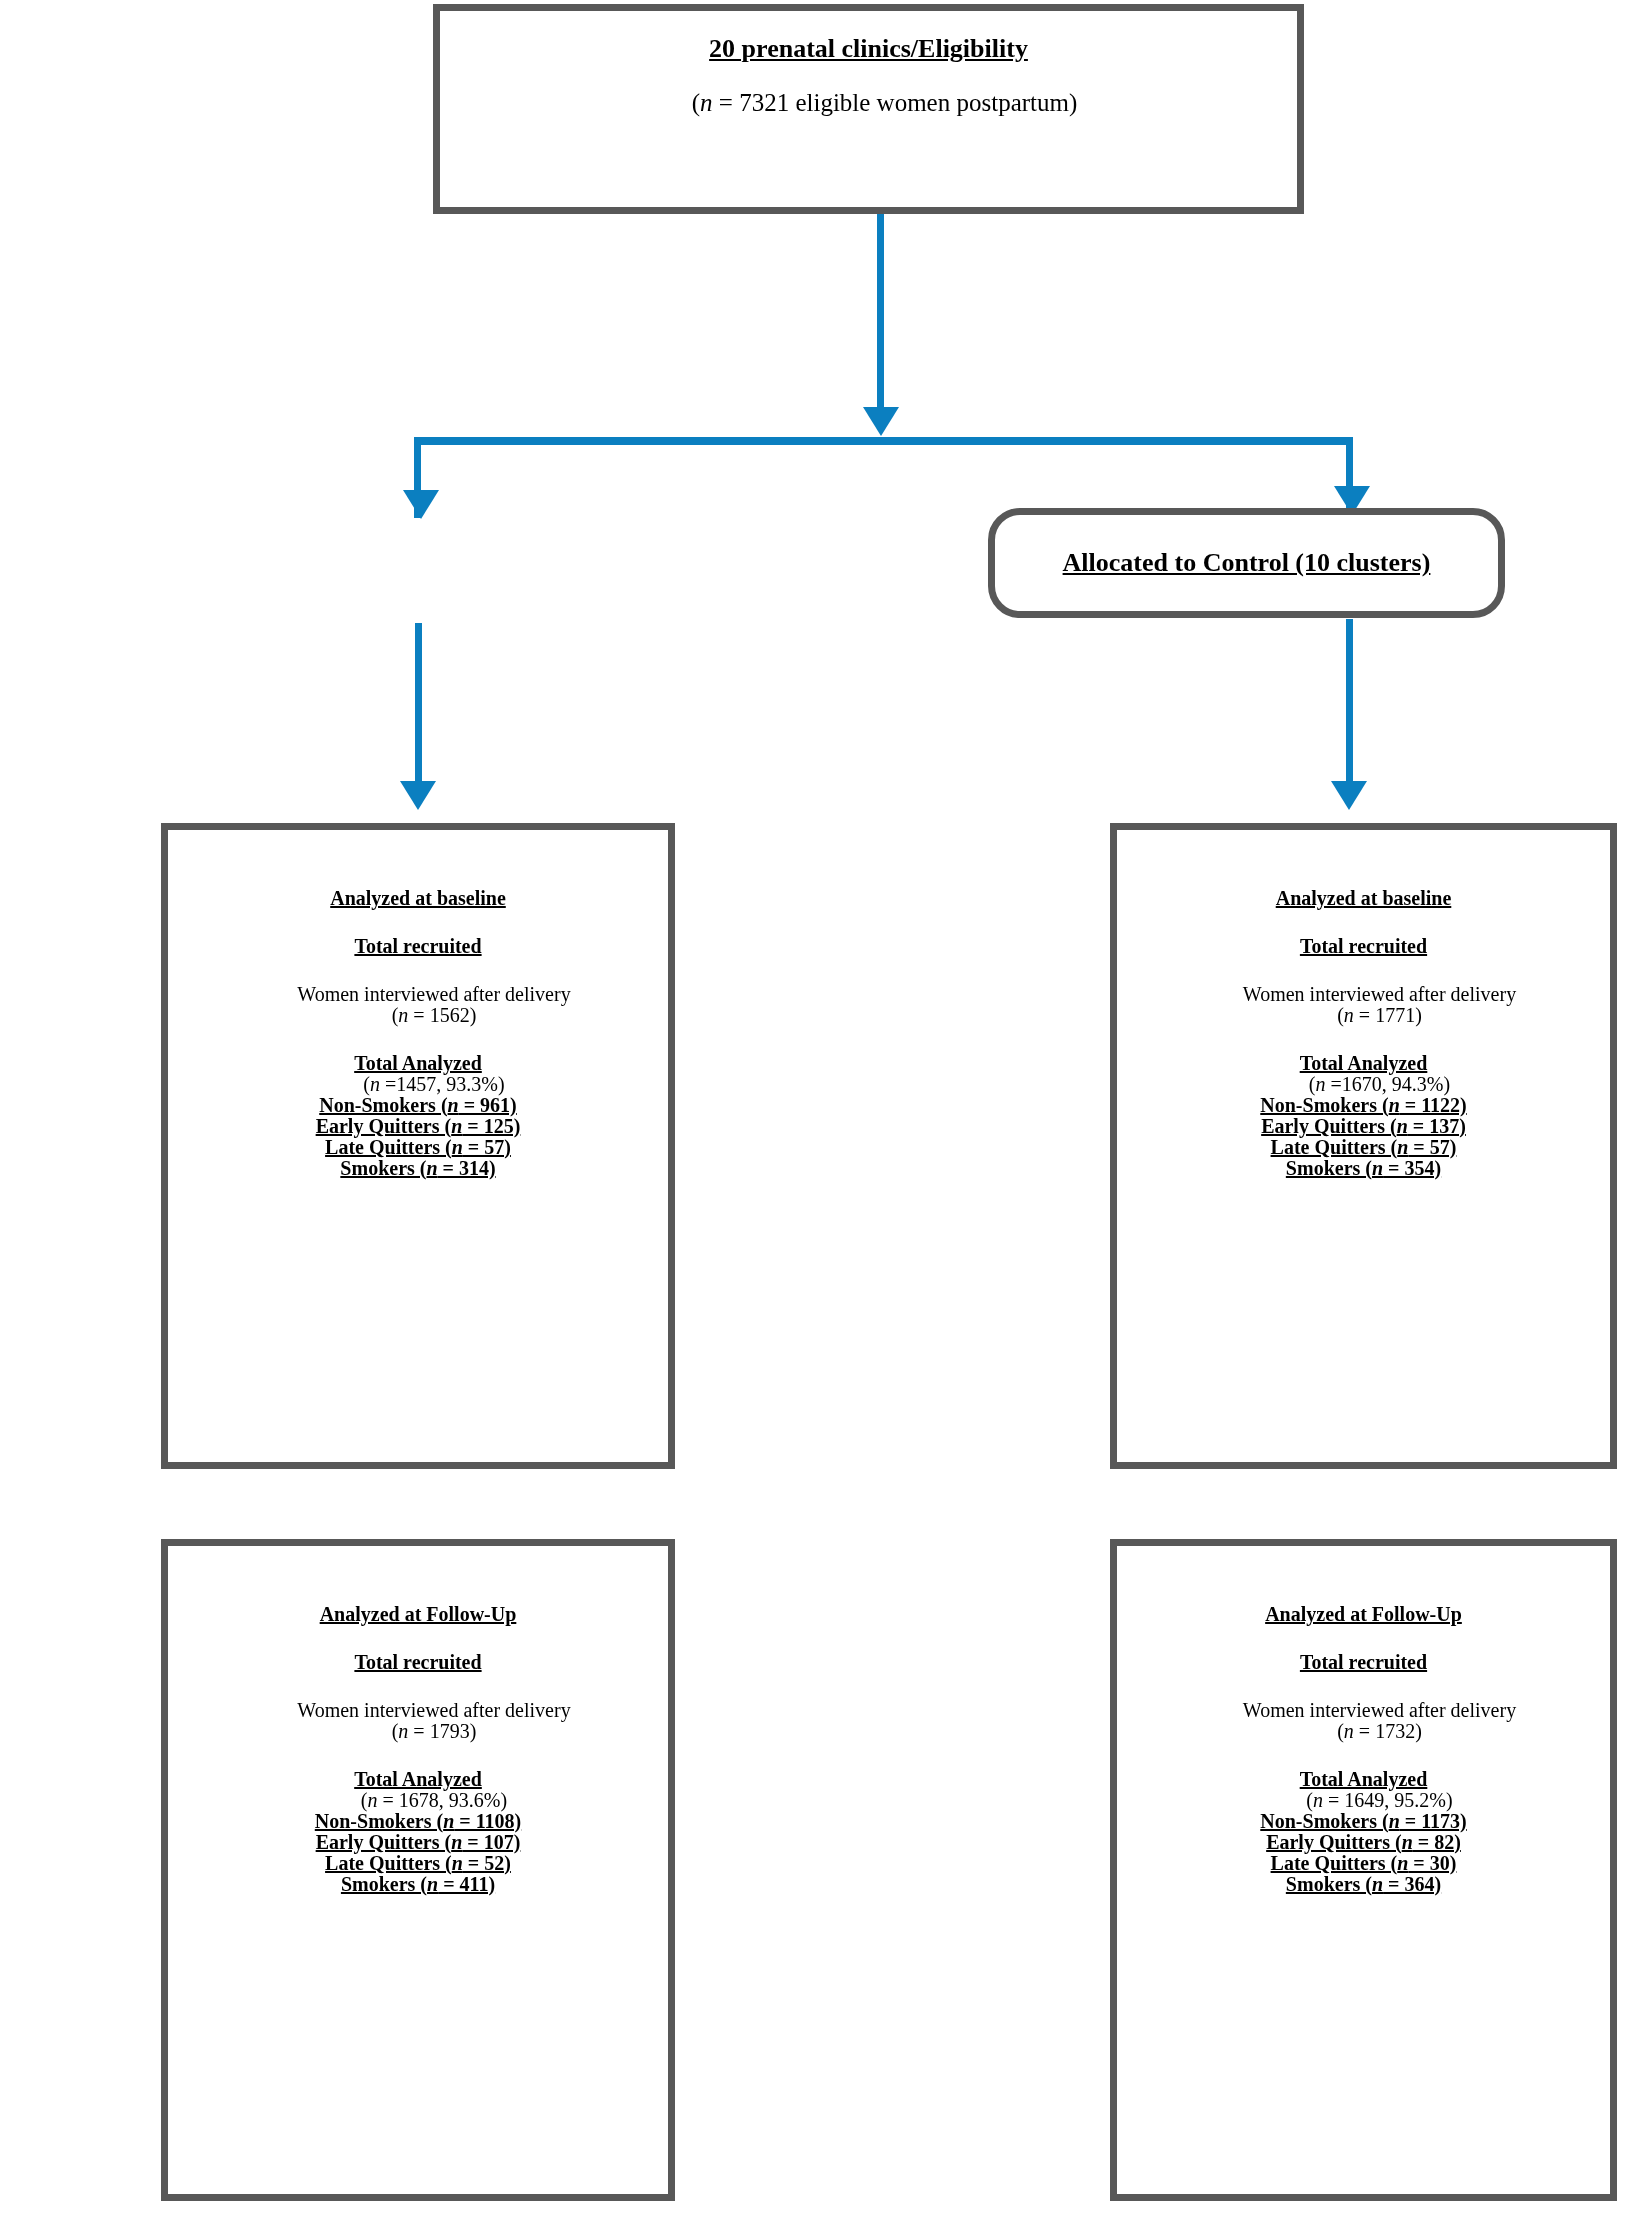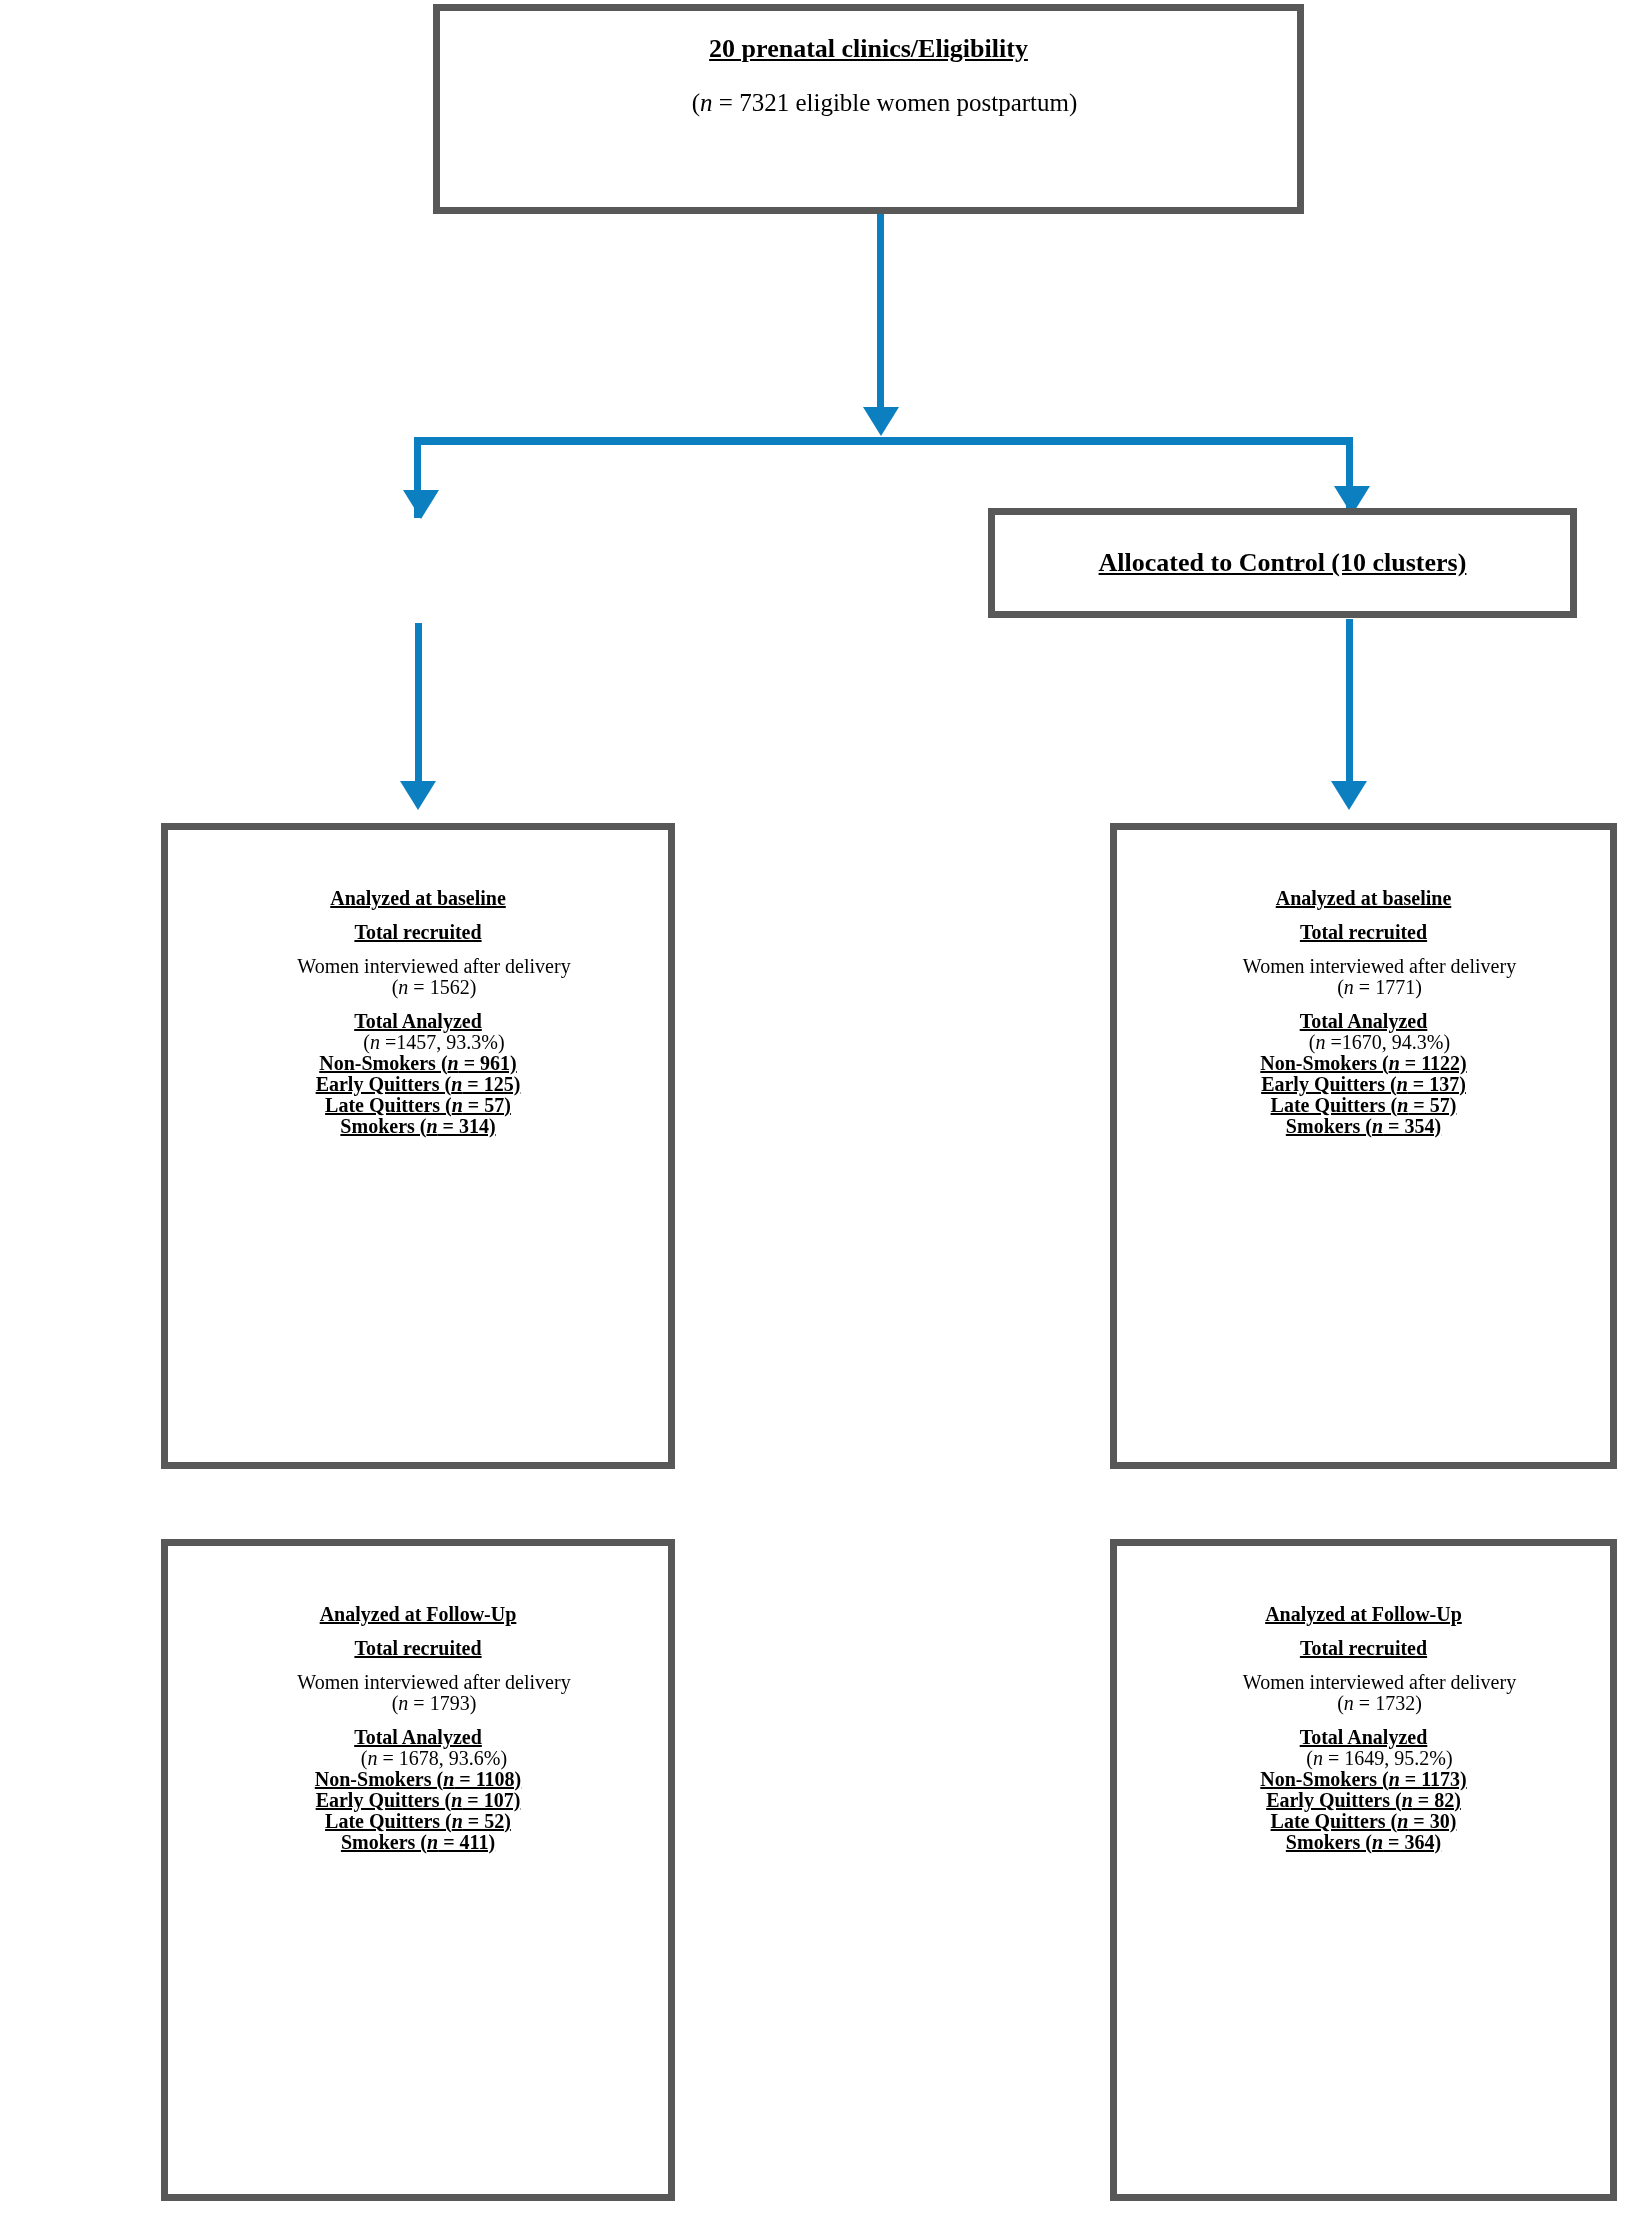--- a/index.html
+++ b/index.html
@@ -43,21 +43,21 @@
   #top-box .line.l1{ margin-top:24px; font-size:26px; }
   #top-box .line.l2{ margin-top:28px; }
   #top-box .line.l3{ margin-top:27px; }
 
   
   .alloc .line{ font-size:26px; }
 
   
   .detail .line{ font-size:20px; }
   .detail .line.sp{ }
-  .detail .line.sp-lg{ margin-top:13px;text-align:center; }
+  .detail .line.sp-lg{ margin-top:27px;text-align:center; }
   .detail .first{ margin-top:58px; }
 
   
   .conn{
     position:absolute;
     background:#0B7FC0;
   }
   .arrow-head{
     position:absolute;
     width:0;height:0;
@@ -81,21 +81,21 @@
 
   <div class="conn" style="left:414px; top:437px; width:938px; height:7.6px;"></div>
 
   <div class="conn" style="left:414px; top:437px; width:6.7px; height:81px;"></div>
   <div class="arrow-head" style="left:403px; top:490px;"></div>
 
   <div class="conn" style="left:1346px; top:437px; width:6.7px; height:76px;"></div>
   <div class="arrow-head" style="left:1334px; top:486px;"></div>
 
 
-  <div class="box alloc center-v" style="left:988px; top:508px; width:589px; height:110px;">
+  <div class="box alloc center-v" style="left:988px; top:508px; width:517px; height:110px;border-radius:32px;">
     <div class="line bold">Allocated to Control (10 clusters)</div>
   </div>
 
   <div class="conn" style="left:415px; top:623px; width:6.7px; height:169px;"></div>
   <div class="arrow-head" style="left:400px; top:781px;"></div>
 
   <div class="conn" style="left:1346px; top:619px; width:6.7px; height:173px;"></div>
   <div class="arrow-head" style="left:1331px; top:781px;"></div>
 
   <div class="box detail" style="left:161px; top:823px; width:514px; height:646px;">

